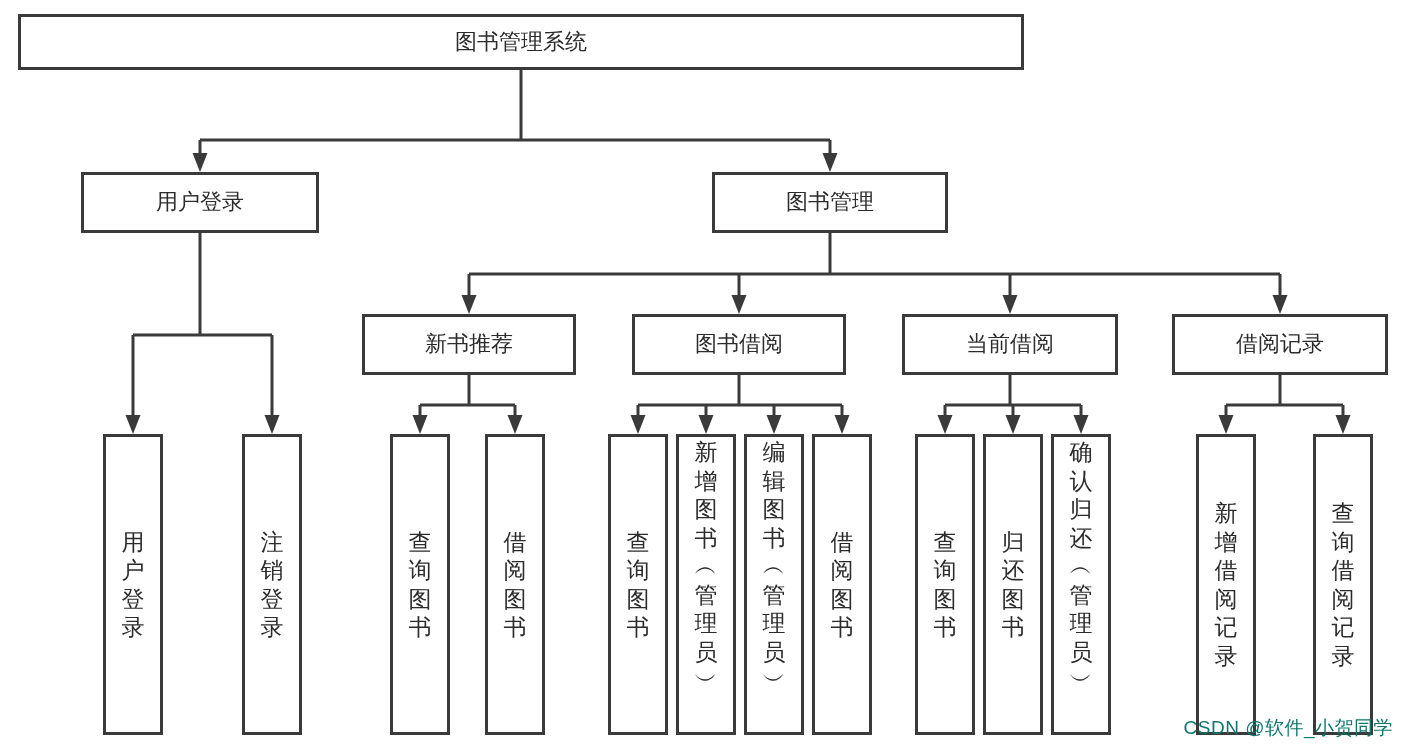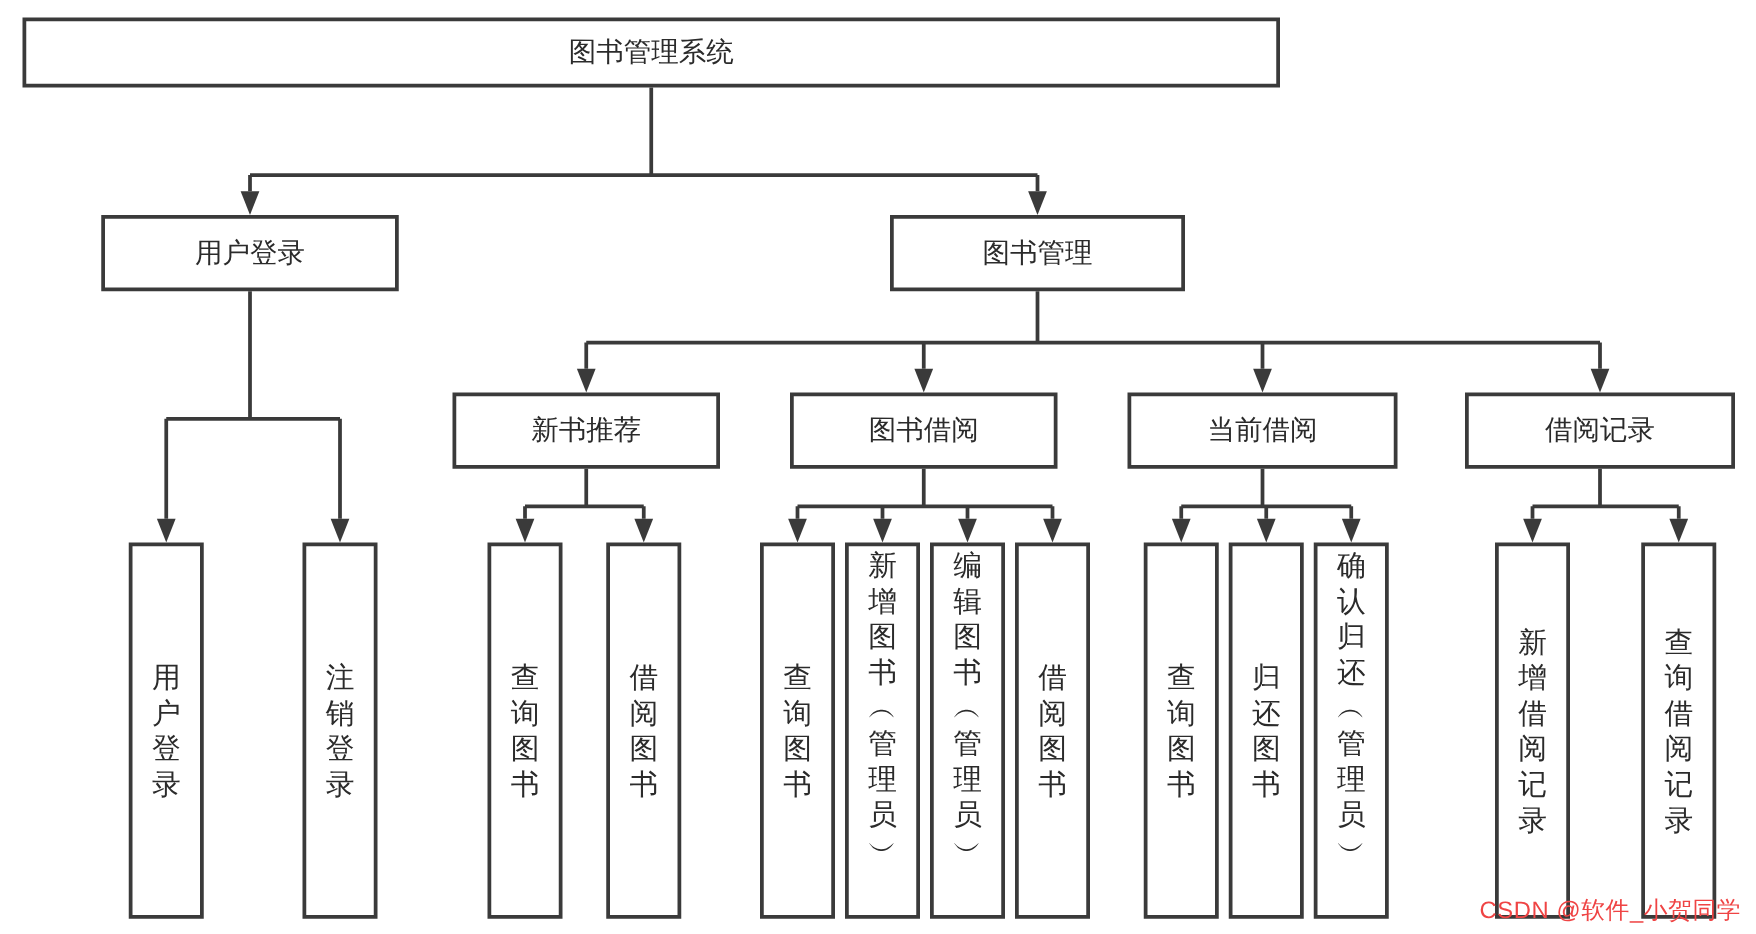--- a/index.html
+++ b/index.html
@@ -55,21 +55,21 @@
     font-size: 23px;
     text-anchor: middle;
     white-space: pre;
   }
   .watermark {
     position: absolute;
     right: 12px;
     bottom: 6px;
     font-family: "Liberation Sans", "DejaVu Sans", sans-serif;
     font-size: 19px;
-    color: #ef4444;
+    color: #0f766e;
     letter-spacing: 0.5px;
     user-select: none;
     pointer-events: none;
   }
 </style>
 </head>
 <body>
 
 <div id="diagram-root">
   <svg id="flowchart" viewBox="0 0 1405 747" xmlns="http://www.w3.org/2000/svg">

